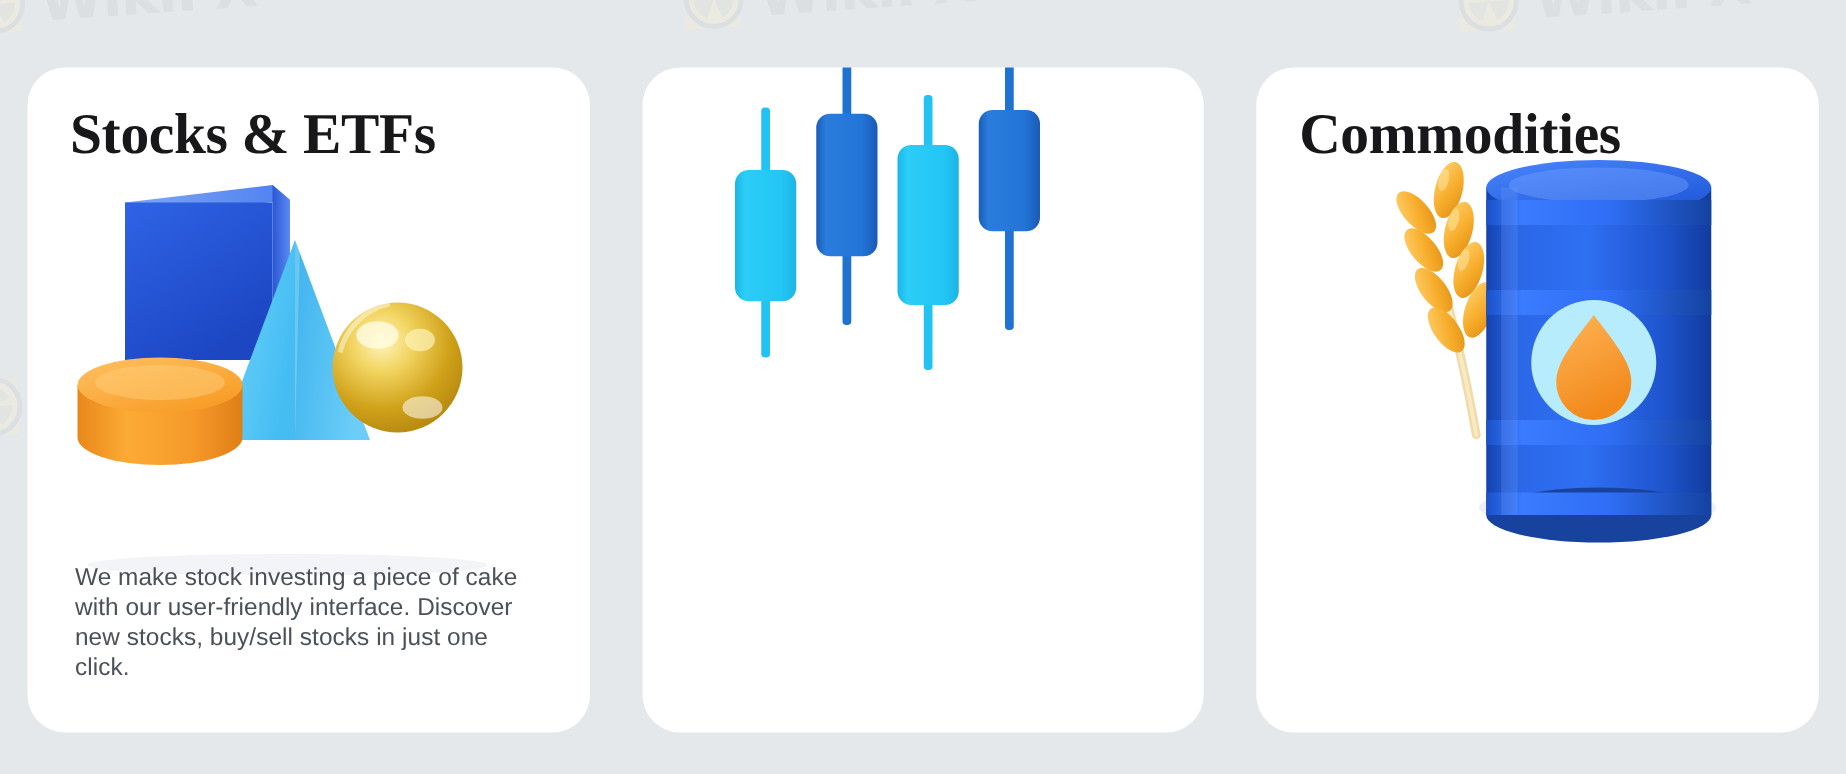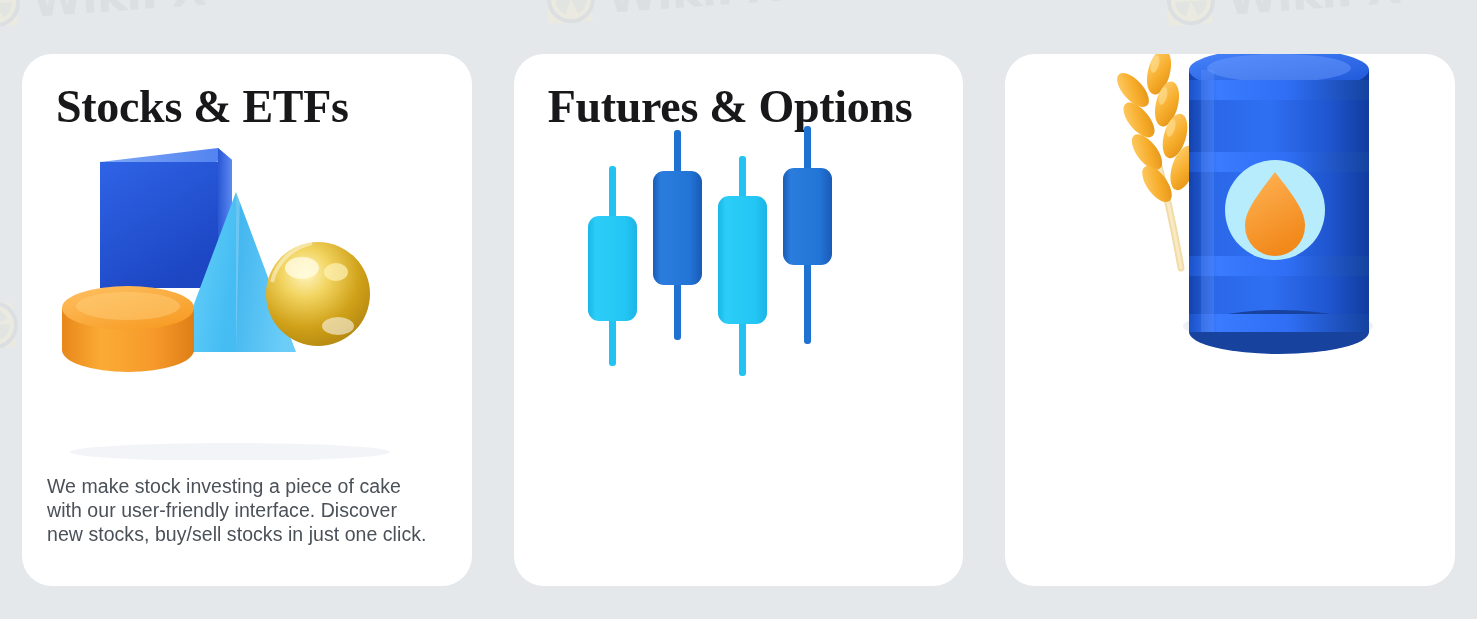--- a/index.html
+++ b/index.html
@@ -88,21 +88,21 @@
   .card-art {
     flex: 1 1 auto;
     position: relative;
   }
   .card-art svg { position: absolute; }
 
   .card-desc {
     font-size: 19.5px;
     line-height: 24px;
     color: #4b5158;
-    margin: 0 34px 40px 25px;
+    margin: 0 34px 40px 38px;
     letter-spacing: 0.05px;
   }
 
   
   .art-shapes  { left: 28px;  top: -4px; }
   .art-candles { left: 62px;  top: -10px; }
   .art-barrel  { left: 58px;  top: -8px; }
 </style>
 </head>
 <body>
@@ -261,21 +261,20 @@
           <ellipse cx="78" cy="178" rx="66" ry="22" fill="url(#cylTop)"></ellipse>
           <ellipse cx="78" cy="176" rx="52" ry="14" fill="#ffd07f" opacity="0.45"></ellipse>
         </g>
       </svg>
     </div>
 
     <div class="card-desc">We make stock investing a piece of cake with our user-friendly interface. Discover new stocks, buy/sell stocks in just one click.</div>
   </div>
 
   <div class="card">
-    <div class="card-title">Futures &amp; Options</div>
 
     <div class="card-art">
       <svg class="art-candles" width="300" height="330" viewBox="0 0 300 330">
         <defs>
           <linearGradient id="cyanBody" x1="0" y1="0" x2="1" y2="0">
             <stop offset="0%" stop-color="#18b7e8"></stop>
             <stop offset="16%" stop-color="#2ccdf7"></stop>
             <stop offset="75%" stop-color="#23c6f4"></stop>
             <stop offset="100%" stop-color="#1cb4e6"></stop>
           </linearGradient>
@@ -305,20 +304,21 @@
         <g>
           <rect x="228" y="2" width="7" height="218" rx="3" fill="#1f72d0"></rect>
           <rect x="207" y="44" width="49" height="97" rx="11" fill="url(#blueBody)"></rect>
         </g>
       </svg>
     </div>
 
   </div>
 
   <div class="card">
+    <div class="card-title">Commodities</div>
 
     <div class="card-art">
       <svg class="art-barrel" width="360" height="330" viewBox="0 0 360 330">
         <defs>
           <linearGradient id="barrelBody" x1="0" y1="0" x2="1" y2="0">
             <stop offset="0%" stop-color="#1342ad"></stop>
             <stop offset="14%" stop-color="#2a68e8"></stop>
             <stop offset="45%" stop-color="#2f6ff2"></stop>
             <stop offset="78%" stop-color="#1f55cf"></stop>
             <stop offset="100%" stop-color="#113c9e"></stop>

